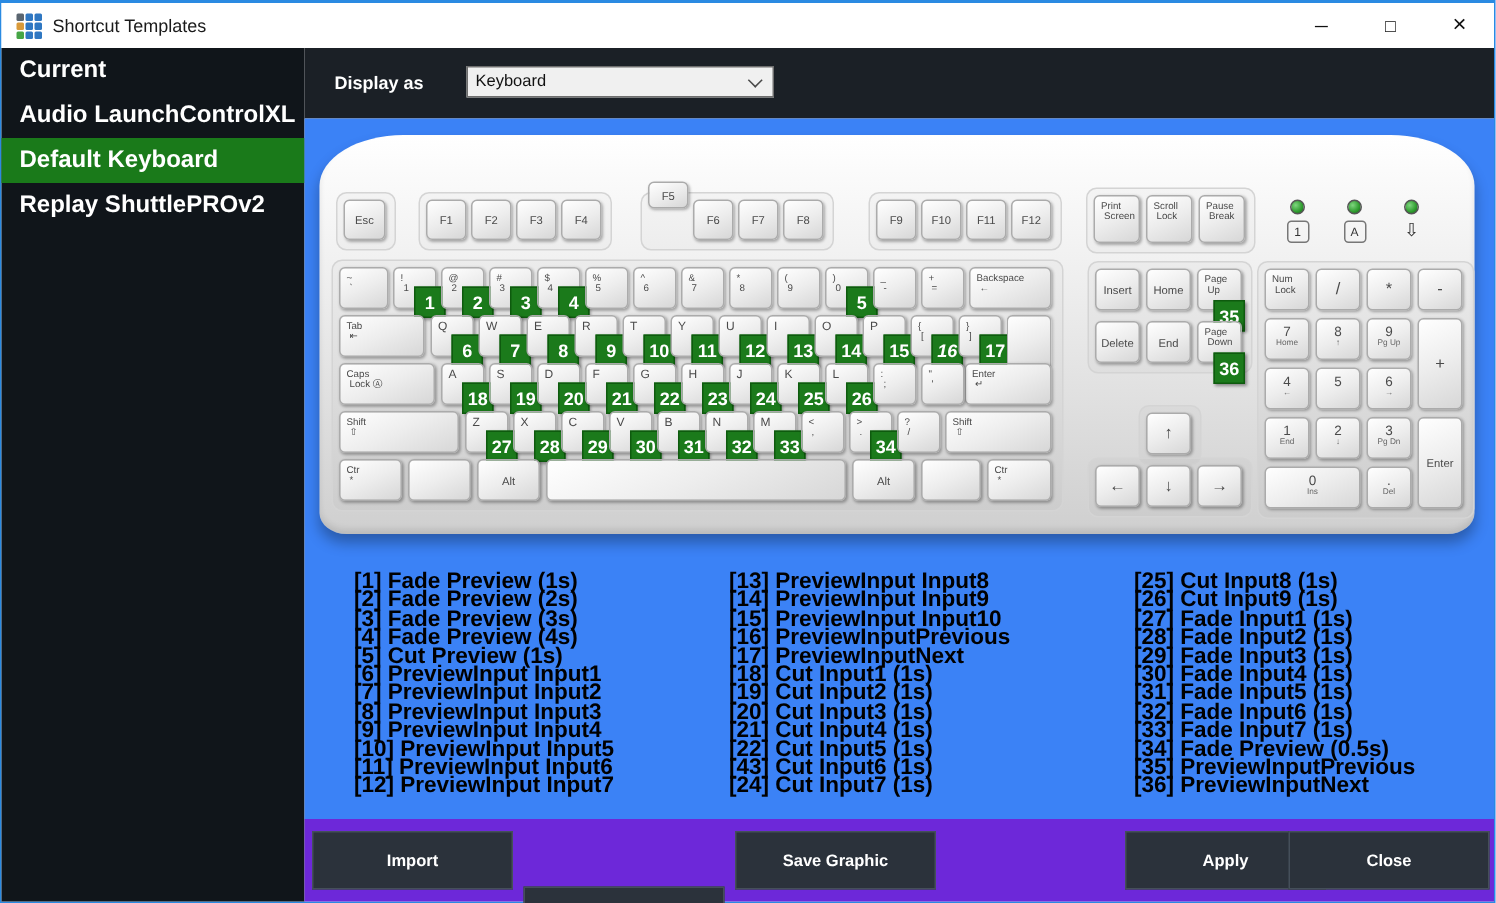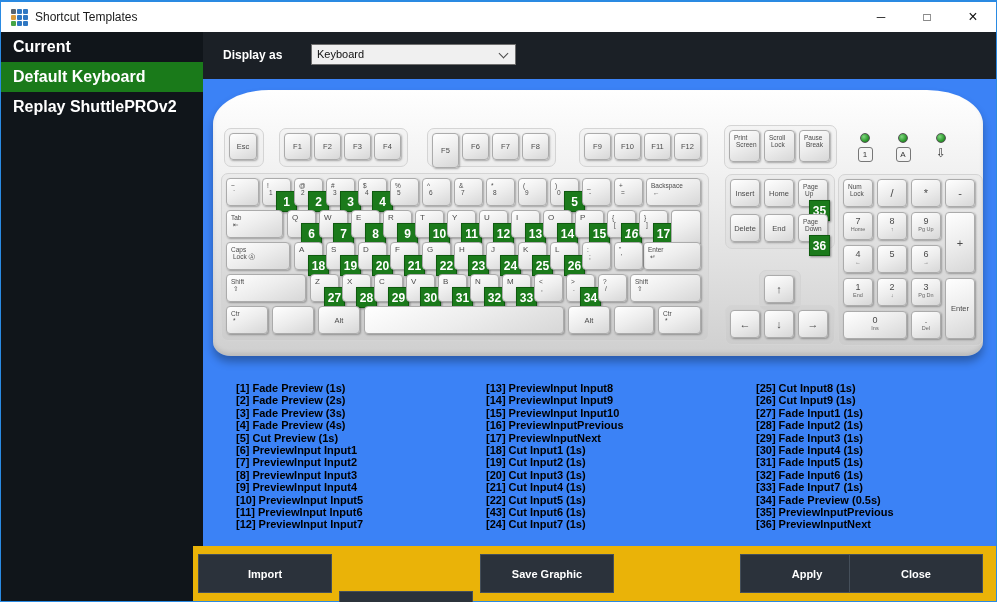--- a/index.html
+++ b/index.html
@@ -52,24 +52,24 @@
   .badge{position:absolute;width:21px;height:21px;background:#1b7a1b;border:1px solid #0e5a0e;
          box-sizing:border-box;color:#fff;font-weight:bold;font-size:12px;
          display:flex;align-items:center;justify-content:center;box-shadow:1px 1px 2px rgba(0,0,0,.4);}
   .led-group{position:absolute;width:22px;top:43px;text-align:center;}
   .led-dot{width:8px;height:8px;border-radius:50%;margin:0 auto;
            background:radial-gradient(circle at 35% 35%,#7fd67f,#2e9b2e 60%,#176817);
            border:1px solid #555;}
   .led-glyph{margin:4px auto 0;width:13px;height:13px;border:1px solid #777;border-radius:3px;
              font-size:8px;line-height:13px;color:#333;}
   .led-glyph.nobox{border:none;font-size:12px;line-height:13px;width:16px;height:14px;}
-  .shortcut-col{position:absolute;top:303px;width:246px;font-size:11px;font-weight:bold;
+  .shortcut-col{position:absolute;top:303px;width:246px;font-size:15px;font-weight:bold;
                 color:#000;line-height:12.4px;white-space:nowrap;}
   
-  .footer{position:absolute;left:192px;right:0;bottom:0;height:55px;background:#eab308;}
+  .footer{position:absolute;left:202px;right:0;bottom:0;height:55px;background:#6d28d9;}
   .f-btn{position:absolute;top:8px;width:134px;height:39px;box-sizing:border-box;
          background:#2b323b;border:1px solid #454f5a;color:#fff;font-weight:bold;font-size:11px;
          display:flex;align-items:center;justify-content:center;cursor:default;}
 </style>
 </head>
 <body>
 
 <div class="window">
 
   <div class="titlebar">
@@ -87,20 +87,21 @@
     <div class="title-text">Shortcut Templates</div>
     <div class="win-controls">
         <div class="win-btn">─</div>
         <div class="win-btn">□</div>
         <div class="win-btn close-glyph">×</div>
       </div>
   </div>
 
   <div class="sidebar">
       <div class="side-item">Current</div>
+      <div class="side-item">Audio LaunchControlXL</div>
       <div class="side-item selected">Default Keyboard</div>
       <div class="side-item">Replay ShuttlePROv2</div>
     </div>
 
   <div class="header">
     <div class="display-label">Display as</div>
     <div class="dropdown">
       <span>Keyboard</span>
       <span class="dd-chevron"></span>
     </div>
@@ -126,21 +127,21 @@
         </div>
         <div class="key" style="left: 101px; top: 43px; width: 27px; height: 27px;">
           <span class="kc">F2</span>
         </div>
         <div class="key" style="left: 131px; top: 43px; width: 27px; height: 27px;">
           <span class="kc">F3</span>
         </div>
         <div class="key" style="left: 161px; top: 43px; width: 27px; height: 27px;">
           <span class="kc">F4</span>
         </div>
-        <div class="key" style="left: 219px; top: 43px; width: 27px; height: 35px;">
+        <div class="key" style="left: 219px; top: 31px; width: 27px; height: 18px;">
           <span class="kc">F5</span>
         </div>
         <div class="key" style="left: 249px; top: 43px; width: 27px; height: 27px;">
           <span class="kc">F6</span>
         </div>
         <div class="key" style="left: 279px; top: 43px; width: 27px; height: 27px;">
           <span class="kc">F7</span>
         </div>
         <div class="key" style="left: 309px; top: 43px; width: 27px; height: 27px;">
           <span class="kc">F8</span>

